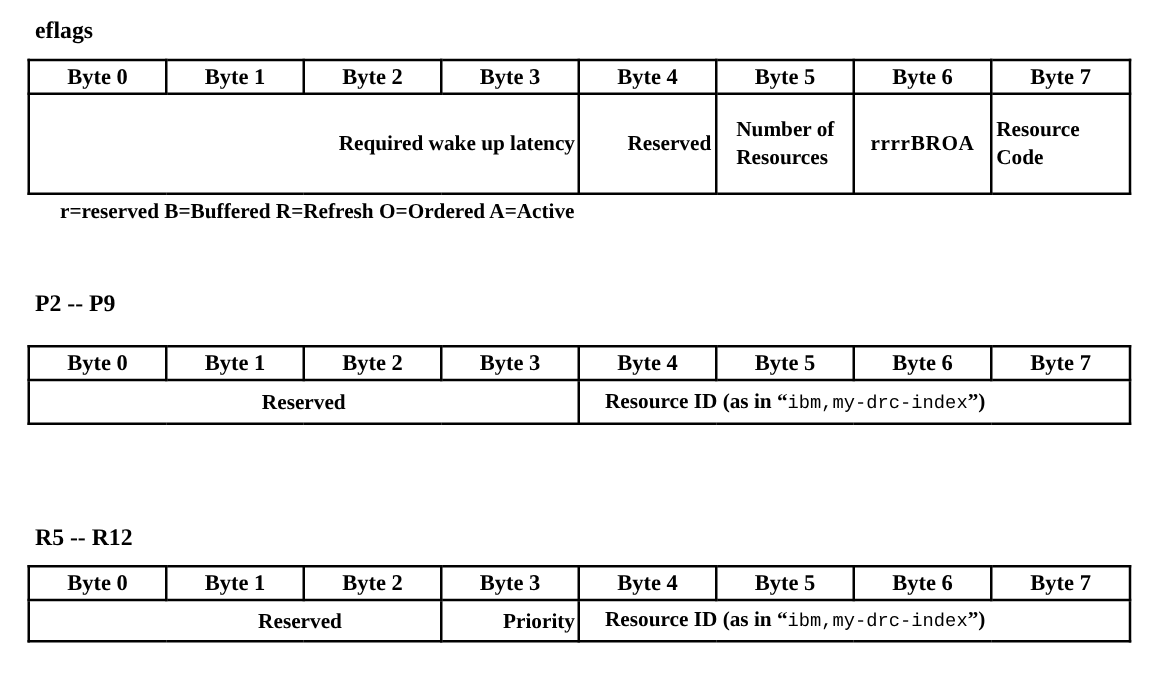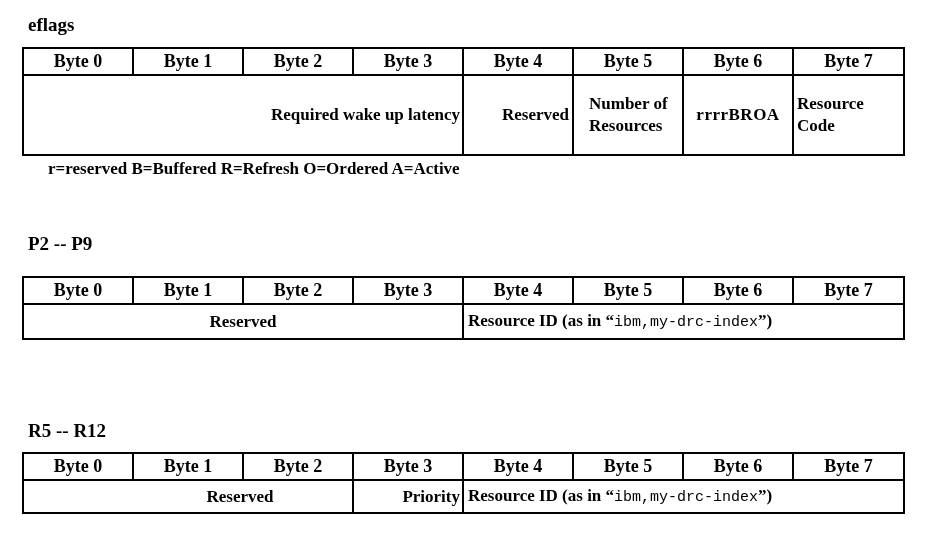--- a/index.html
+++ b/index.html
@@ -74,21 +74,21 @@
 
   
   #table-eflags td[data-name="required-wake-up-latency-cell"] { text-align: right; padding-left: 19px; }
   #table-eflags td[data-name="reserved-cell"]                 { text-align: right;  padding-right: 3px; }
   #table-eflags td[data-name="number-of-resources-cell"]      { text-align: left;   padding-left: 15px; }
   #table-eflags td[data-name="flag-bits-cell"]                { text-align: center; letter-spacing: 0.5px; margin-left: 19px; }
   #table-eflags td[data-name="resource-code-cell"]            { text-align: left;   padding-left: 3px; }
   #table-p2-p9  td[data-name="reserved-cell"]                 { text-align: center; }
   #table-r5-r12 td[data-name="reserved-cell"]                 { text-align: center; padding-left: 106px; }
   #table-r5-r12 td[data-name="priority-cell"]                 { text-align: right; }
-  .byte-table td[data-name="resource-id-cell"]                { text-align: left;   padding-left: 4px; white-space: nowrap; }
+  .byte-table td[data-name="resource-id-cell"]                { text-align: left;   padding-left: 20px; white-space: nowrap; }
 
   .mono {
     font-family: "Liberation Mono", monospace;
     font-weight: normal;
     font-size: 15px;
   }
 </style>
 </head>
 <body>
 

